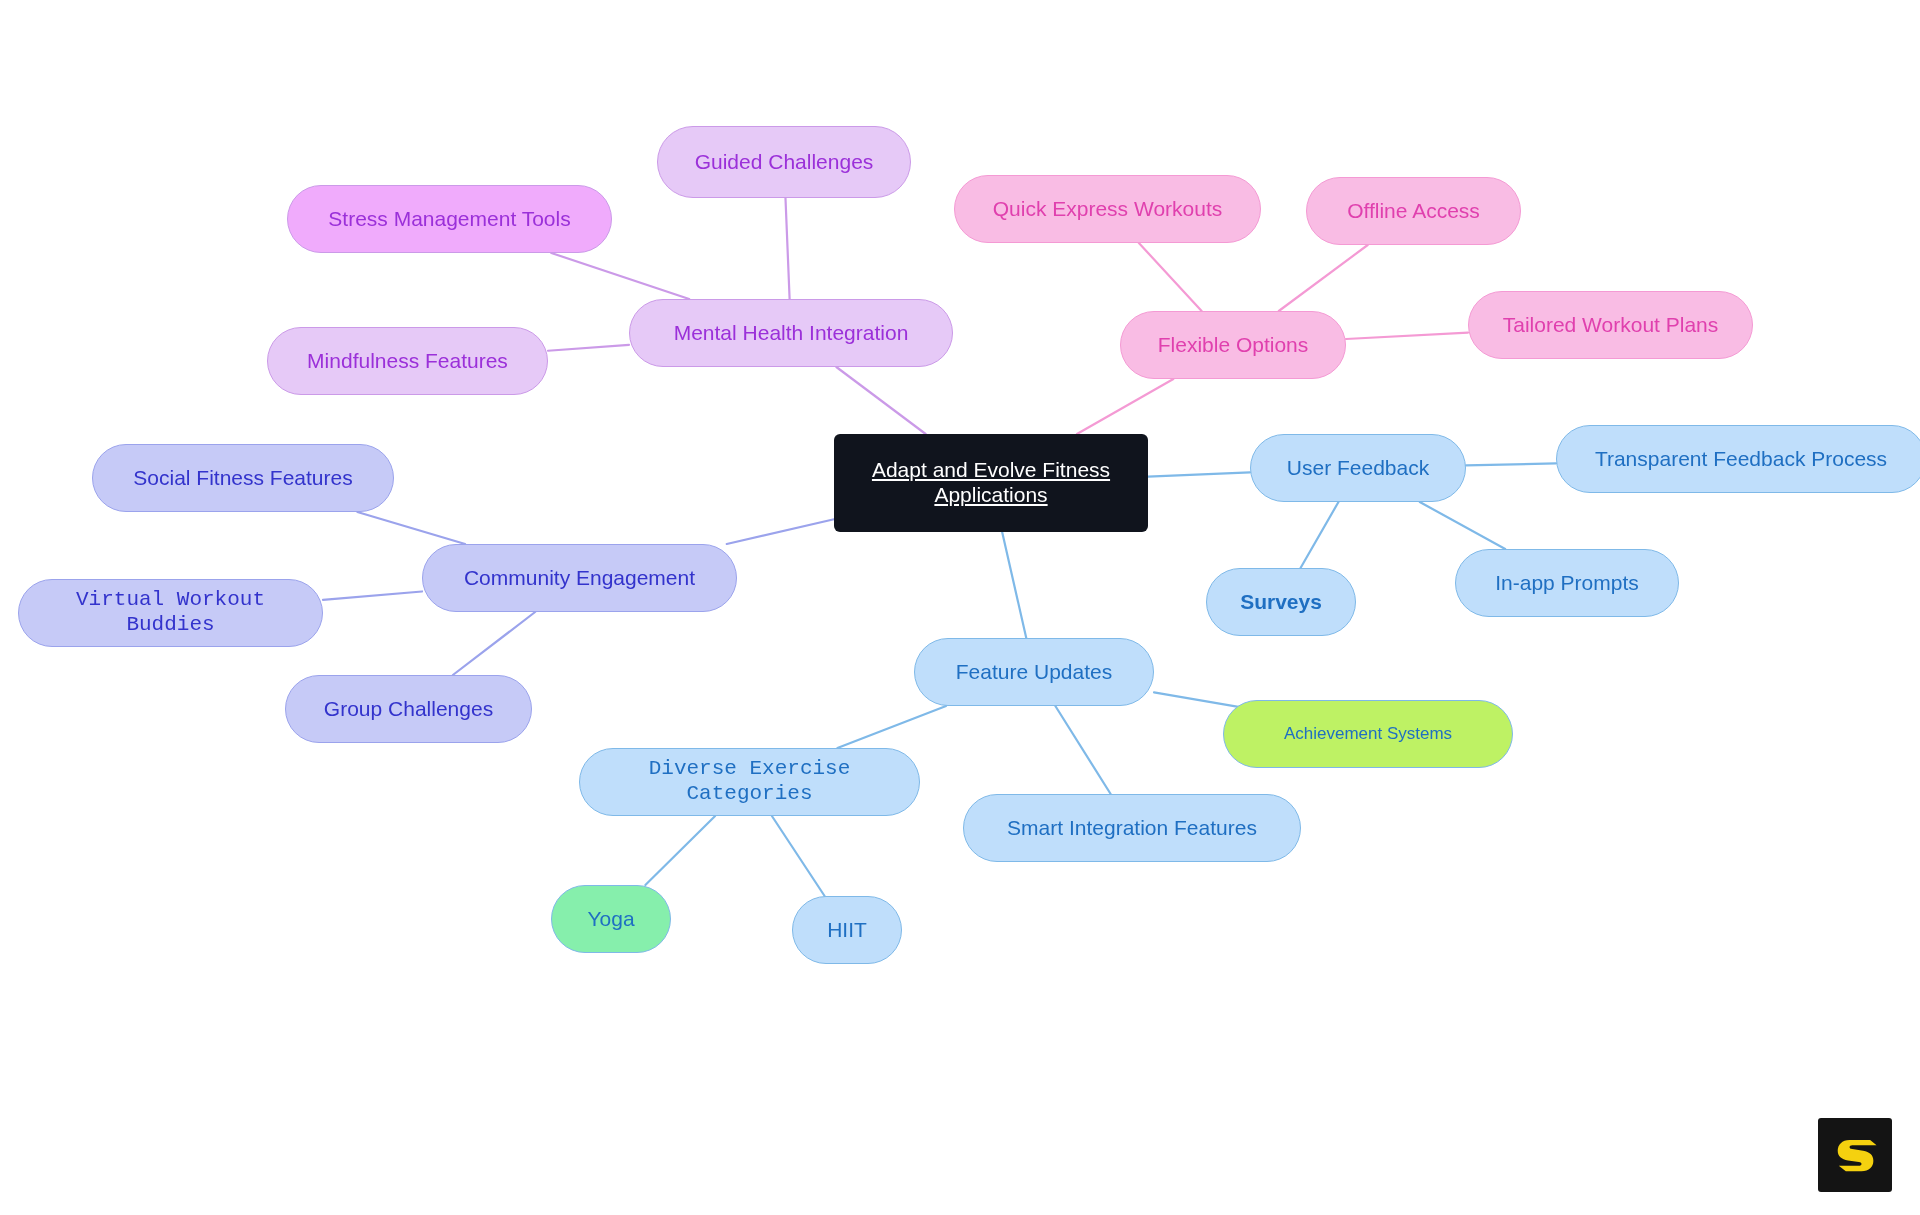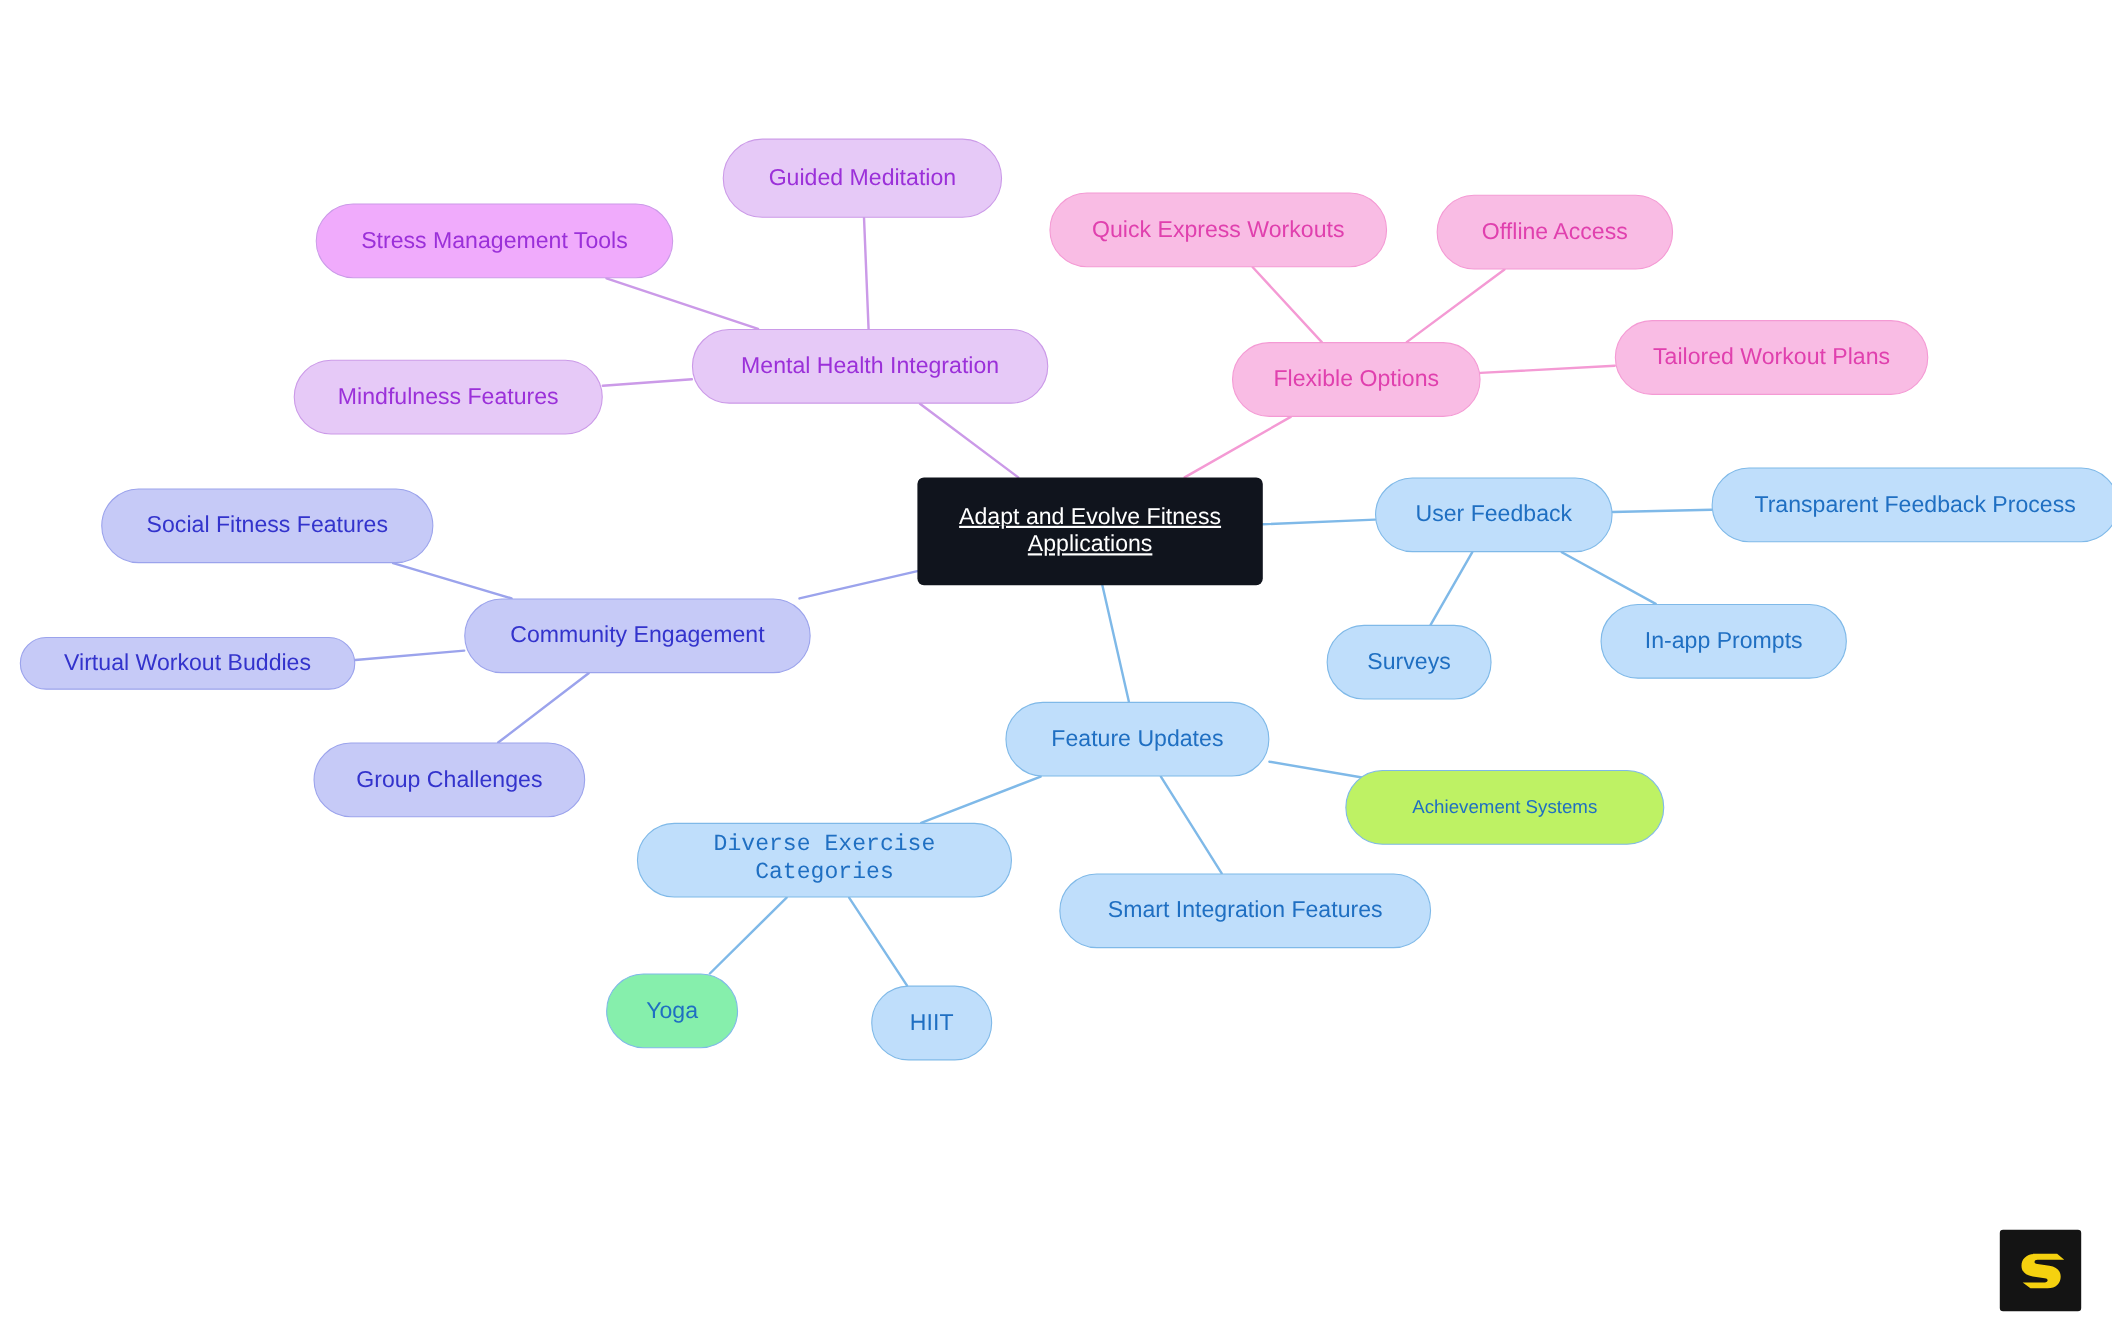--- a/index.html
+++ b/index.html
@@ -83,34 +83,34 @@
       <line x1="535.1183206106871" y1="612" x2="452.881679389313" y2="675" stroke="#9ba3ec" stroke-width="2.2" stroke-linecap="round"></line>
     </svg>
   <div id="logo" style="left: 1818px; top: 1118px; width: 74px; height: 74px; background: rgb(20, 20, 20);">
     <svg viewBox="0 0 100 100" width="54" height="54" aria-hidden="true">
       <path d="M78 22 L40 22 C26 22 18 31 18 42 C18 52 25 58 37 60 L57 63 C61 63.6 62 65 62 66.5 C62 68.6 60.2 70 57 70 L20 70 L33 80 L62 80 C76 80 84 71.5 84 60.5 C84 50 77 44 65 42 L45 39 C41 38.4 40 37 40 35.5 C40 33.4 41.8 32 45 32 L90 32 Z" fill="#f5d10f"></path>
     </svg>
   </div>
 <div class="node root" style="left: 834px; top: 434px; width: 314px; height: 98px; background: rgb(16, 20, 29); color: rgb(255, 255, 255); border-color: rgb(16, 20, 29); font-size: 21px;">Adapt and Evolve Fitness
 Applications</div>
     <div class="node" style="left: 629px; top: 299px; width: 324px; height: 68px; background: rgb(230, 201, 247); color: rgb(155, 48, 217); border-color: rgb(203, 154, 232); font-size: 21px; text-align: center;">Mental Health Integration</div>
-    <div class="node" style="left: 657px; top: 126px; width: 254px; height: 72px; background: rgb(230, 201, 247); color: rgb(155, 48, 217); border-color: rgb(203, 154, 232); font-size: 21px;">Guided Meditation</div>
+    <div class="node" style="left: 657px; top: 126px; width: 254px; height: 72px; background: rgb(230, 201, 247); color: rgb(155, 48, 217); border-color: rgb(203, 154, 232); font-size: 21px;">Guided Challenges</div>
     <div class="node" style="left: 287px; top: 185px; width: 325px; height: 68px; background: #f0abfc; color: rgb(155, 48, 217); border-color: rgb(203, 154, 232); font-size: 21px;">Stress Management Tools</div>
     <div class="node" style="left: 267px; top: 327px; width: 281px; height: 68px; background: rgb(230, 201, 247); color: rgb(155, 48, 217); border-color: rgb(203, 154, 232); font-size: 21px;">Mindfulness Features</div>
     <div class="node" style="left: 1120px; top: 311px; width: 226px; height: 68px; background: rgb(249, 188, 228); color: rgb(224, 64, 174); border-color: rgb(244, 154, 212); font-size: 21px;">Flexible Options</div>
     <div class="node" style="left: 954px; top: 175px; width: 307px; height: 68px; background: rgb(249, 188, 228); color: rgb(224, 64, 174); border-color: rgb(244, 154, 212); font-size: 21px;">Quick Express Workouts</div>
     <div class="node" style="left: 1306px; top: 177px; width: 215px; height: 68px; background: rgb(249, 188, 228); color: rgb(224, 64, 174); border-color: rgb(244, 154, 212); font-size: 21px;">Offline Access</div>
     <div class="node" style="left: 1468px; top: 291px; width: 285px; height: 68px; background: rgb(249, 188, 228); color: rgb(224, 64, 174); border-color: rgb(244, 154, 212); font-size: 21px;">Tailored Workout Plans</div>
     <div class="node" style="left: 1250px; top: 434px; width: 216px; height: 68px; background: rgb(191, 222, 251); color: rgb(31, 111, 194); border-color: rgb(127, 185, 232); font-size: 21px;">User Feedback</div>
     <div class="node" style="left: 1556px; top: 425px; width: 370px; height: 68px; background: rgb(191, 222, 251); color: rgb(31, 111, 194); border-color: rgb(127, 185, 232); font-size: 21px;">Transparent Feedback Process</div>
-    <div class="node" style="left: 1206px; top: 568px; width: 150px; height: 68px; background: rgb(191, 222, 251); color: rgb(31, 111, 194); border-color: rgb(127, 185, 232); font-size: 21px;">Surveys</div>
+    <div class="node" style="left: 1206px; top: 568px; width: 150px; height: 68px; background: rgb(191, 222, 251); color: rgb(31, 111, 194); border-color: rgb(127, 185, 232); font-size: 21px; font-weight: bold;">Surveys</div>
     <div class="node" style="left: 1455px; top: 549px; width: 224px; height: 68px; background: rgb(191, 222, 251); color: rgb(31, 111, 194); border-color: rgb(127, 185, 232); font-size: 21px;">In-app Prompts</div>
     <div class="node" style="left: 914px; top: 638px; width: 240px; height: 68px; background: rgb(191, 222, 251); color: rgb(31, 111, 194); border-color: rgb(127, 185, 232); font-size: 21px;">Feature Updates</div>
     <div class="node" style="left: 579px; top: 748px; width: 341px; height: 68px; background: rgb(191, 222, 251); color: rgb(31, 111, 194); border-color: rgb(127, 185, 232); font-size: 21px; font-family: Liberation Mono, monospace;">Diverse Exercise Categories</div>
     <div class="node" style="left: 551px; top: 885px; width: 120px; height: 68px; background: #86efac; color: rgb(31, 111, 194); border-color: rgb(127, 185, 232); font-size: 21px;">Yoga</div>
     <div class="node" style="left: 792px; top: 896px; width: 110px; height: 68px; background: rgb(191, 222, 251); color: rgb(31, 111, 194); border-color: rgb(127, 185, 232); font-size: 21px;">HIIT</div>
     <div class="node" style="left: 963px; top: 794px; width: 338px; height: 68px; background: rgb(191, 222, 251); color: rgb(31, 111, 194); border-color: rgb(127, 185, 232); font-size: 21px;">Smart Integration Features</div>
     <div class="node" style="left: 1223px; top: 700px; width: 290px; height: 68px; background: #bef264; color: rgb(31, 111, 194); border-color: rgb(127, 185, 232); font-size: 17px;">Achievement Systems</div>
     <div class="node" style="left: 422px; top: 544px; width: 315px; height: 68px; background: rgb(198, 202, 247); color: rgb(51, 51, 204); border-color: rgb(155, 163, 236); font-size: 21px;">Community Engagement</div>
     <div class="node" style="left: 92px; top: 444px; width: 302px; height: 68px; background: rgb(198, 202, 247); color: rgb(51, 51, 204); border-color: rgb(155, 163, 236); font-size: 21px;">Social Fitness Features</div>
-    <div class="node" style="left: 18px; top: 579px; width: 305px; height: 48px; background: rgb(198, 202, 247); color: rgb(51, 51, 204); border-color: rgb(155, 163, 236); font-size: 21px;">Virtual Workout Buddies</div>
+    <div class="node" style="left: 18px; top: 579px; width: 305px; height: 68px; background: rgb(198, 202, 247); color: rgb(51, 51, 204); border-color: rgb(155, 163, 236); font-size: 21px; font-family: Liberation Mono, monospace;">Virtual Workout Buddies</div>
     <div class="node" style="left: 285px; top: 675px; width: 247px; height: 68px; background: rgb(198, 202, 247); color: rgb(51, 51, 204); border-color: rgb(155, 163, 236); font-size: 21px;">Group Challenges</div>
   </div>
 
 </body></html>

